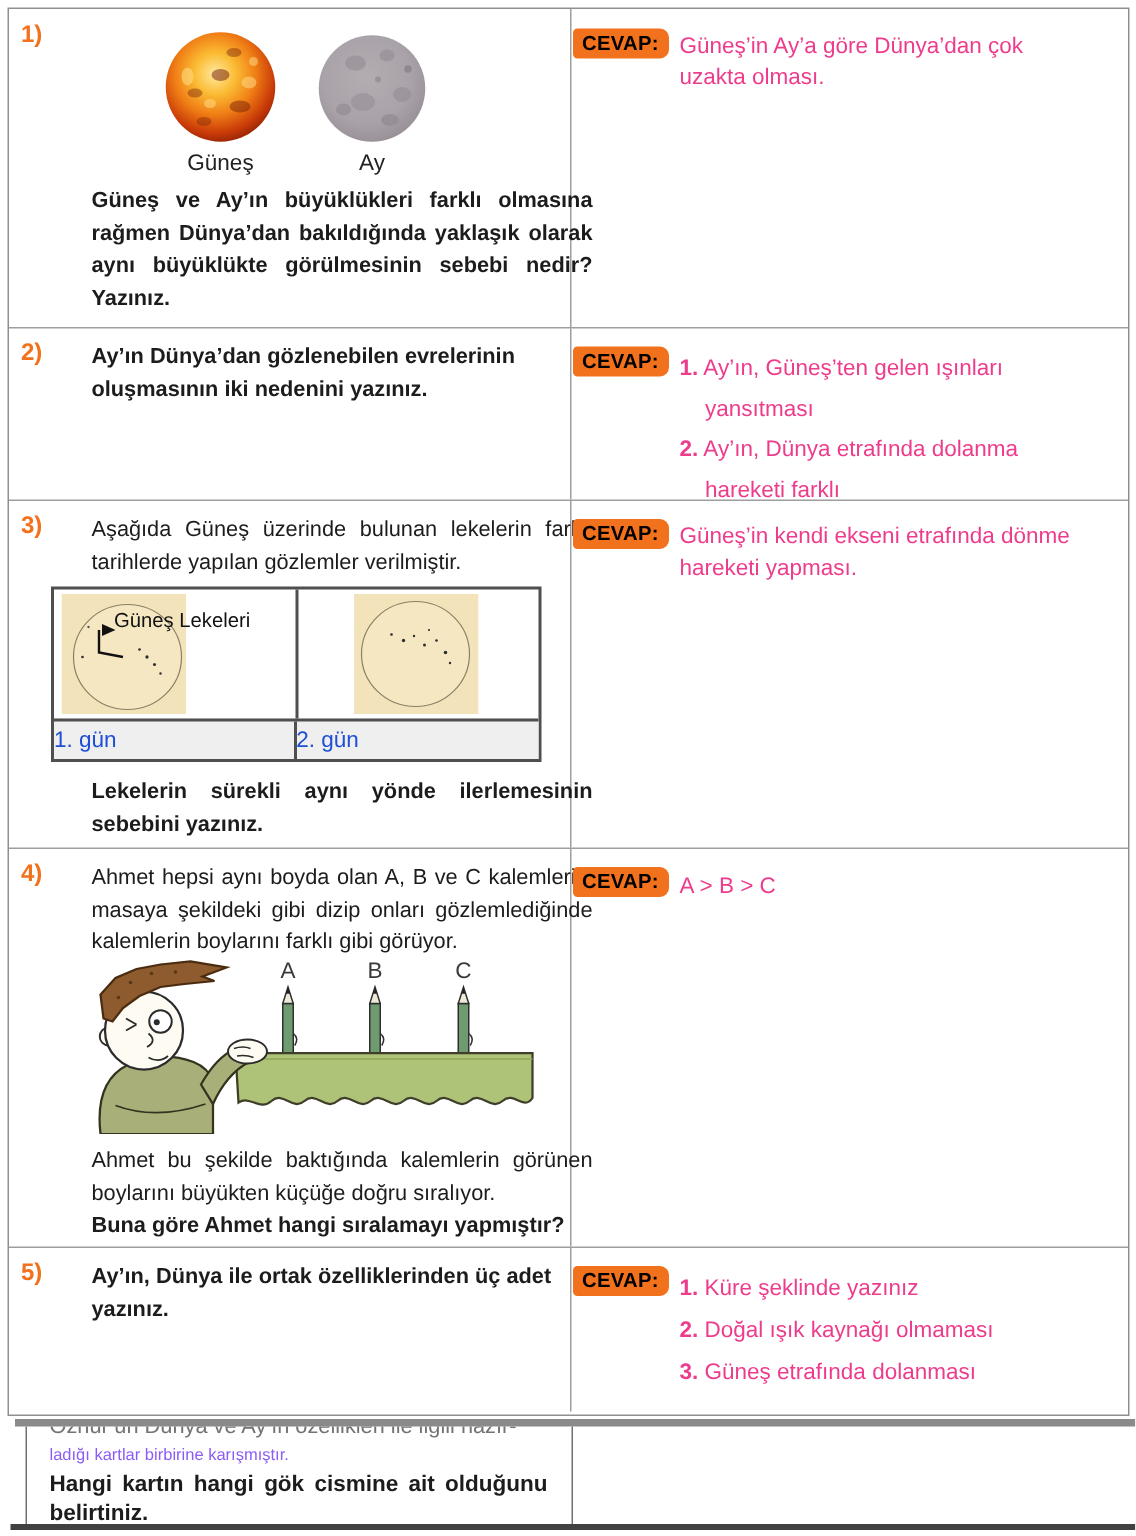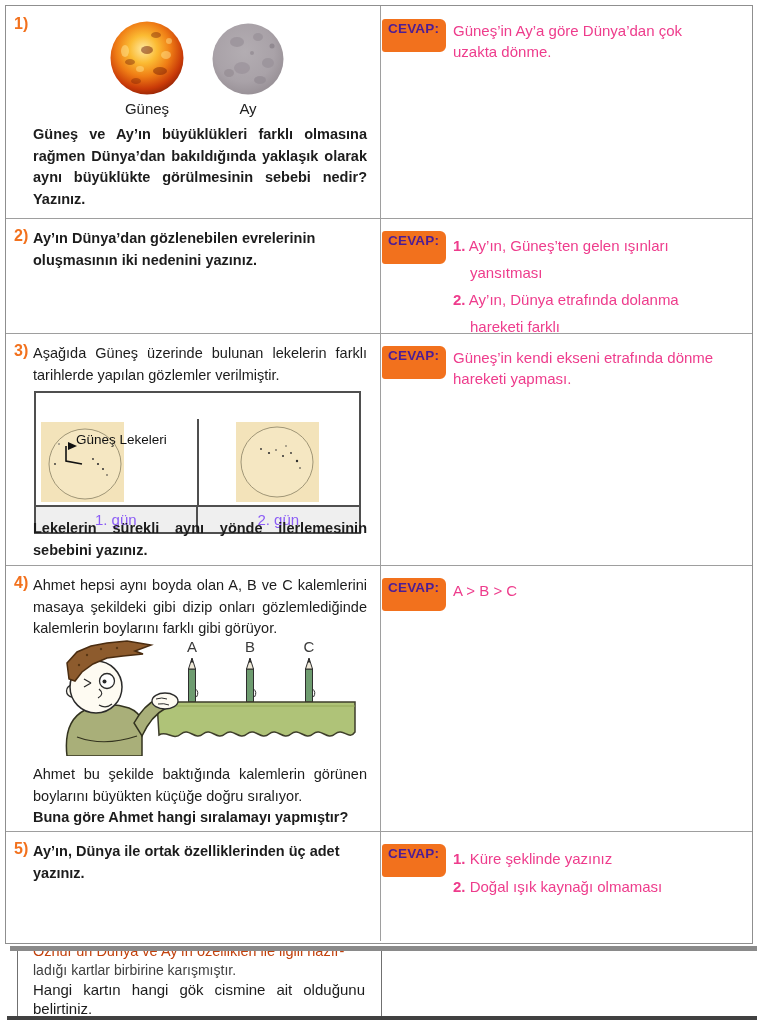--- a/index.html
+++ b/index.html
@@ -12,53 +12,53 @@
   .row.last{border-bottom:none;}
   #row1{top:0;height:212px}
   #row2{top:213px;height:114px}
   #row3{top:328px;height:231px}
   #row4{top:560px;height:265px}
   #row5{top:826px;height:109px}
   .qcell{position:absolute;left:0;top:0;bottom:0;width:374px;border-right:1px solid #9e9e9e;}
   .acell{position:absolute;left:375px;top:0;bottom:0;right:0;}
 
   .qnum{position:absolute;left:8px;top:9px;color:#F2711D;font-weight:bold;font-size:16px;}
-  .qtext{position:absolute;font-size:14.5px;line-height:21.5px;color:#1c1c1c;text-align:justify;}
+  .qtext{position:absolute;font-size:14.5px;line-height:21.5px;color:#1c1c1c;text-align:justify;margin-left:28px;}
   .bold{font-weight:bold;}
 
-  .cevap{position:absolute;left:1px;top:13px;background:#F2711D;color:#4c1d95;font-weight:bold;
-         font-size:13.5px;padding:2px 7px 16px 6px;border-radius:3px 6px 6px 3px;letter-spacing:.2px;}
+  .cevap{position:absolute;left:1px;top:13px;background:#F2711D;color:#000000;font-weight:bold;
+         font-size:13.5px;padding:2px 7px 3px 6px;border-radius:3px 6px 6px 3px;letter-spacing:.2px;}
   .ans{position:absolute;color:#EE3C8C;font-size:15px;line-height:21px;}
   .ans-list .item{padding-left:17px;text-indent:-17px;}
   .ans-list .item b{font-weight:bold;}
 
   
   .fig{position:absolute;}
   .fig-cap{position:absolute;font-size:15px;color:#222;text-align:center;}
 
   
   .obs{position:absolute;left:28px;top:57px;width:323px;border:2px solid #4f4f4f;background:#fff;}
-  .obs-imgs{display:flex;height:86px;margin-top:26px;}
+  .obs-imgs{display:flex;height:86px;}
   .obs-imgcell{position:relative;width:50%;}
   .obs-imgcell.first{border-right:2px solid #4f4f4f;}
   .obs-img{position:absolute;top:3px;}
   .lekeler-label{position:absolute;left:40px;top:13px;font-size:13.5px;color:#111;white-space:nowrap;}
   .obs-caps{display:flex;border-top:2px solid #4f4f4f;background:#efefef;height:25px;}
-  .obs-cap{width:50%;text-align:center;font-size:15px;color:#8b5cf6;line-height:25px;}
+  .obs-cap{width:50%;text-align:left;font-size:15px;color:#1d4ed8;line-height:25px;}
   .obs-cap.first{border-right:2px solid #4f4f4f;box-sizing:border-box;}
 
   
   .gray-band{position:absolute;left:10px;top:946px;width:747px;height:5px;background:#8a8a8a;}
   .next{position:absolute;left:17px;top:951px;width:740px;height:65px;border-left:1px solid #707070;}
   .next-divider{position:absolute;left:363px;top:0;bottom:0;width:1px;background:#707070;}
-  .clip{position:absolute;left:15px;top:0;width:342px;height:10px;overflow:hidden;color:#c2410c;}
+  .clip{position:absolute;left:15px;top:0;width:342px;height:10px;overflow:hidden;color:#737373;}
   .clip>div{margin-top:-9px;font-size:14.5px;line-height:19px;}
-  .next-line{position:absolute;left:15px;top:10px;width:342px;font-size:14px;line-height:19px;color:#404040;}
+  .next-line{position:absolute;left:15px;top:10px;width:342px;font-size:11px;line-height:19px;color:#8b5cf6;}
   .next-bold{position:absolute;left:15px;top:29px;width:332px;font-size:15px;line-height:19px;
-             font-weight:normal;color:#1c1c1c;text-align:justify;}
+             font-weight:bold;color:#1c1c1c;text-align:justify;}
   .bottom-bar{position:absolute;left:7px;top:1016px;width:750px;height:4px;background:#414141;}
 </style>
 </head>
 <body>
 
 <div class="page">
 
   <div class="qa-table">
 
     <div class="row" id="row1">
@@ -106,21 +106,21 @@
           <circle cx="40" cy="30" r="2" fill="#8A828A" opacity=".6"></circle>
         </svg>
 
         <div class="fig-cap" style="left:104px;top:94px;width:74px">Güneş</div>
         <div class="fig-cap" style="left:206px;top:94px;width:72px">Ay</div>
 
         <div class="qtext bold" style="left:27px;top:118px;width:334px">Güneş ve Ay’ın büyüklükleri farklı olmasına rağmen Dünya’dan bakıldığında yaklaşık olarak aynı büyüklükte görülmesinin sebebi nedir? Yazınız.</div>
       </div>
       <div class="acell">
         <div class="cevap">CEVAP:</div>
-        <div class="ans" style="left:72px;top:14px;width:252px">Güneş’in Ay’a göre Dünya’dan çok uzakta dönme.</div>
+        <div class="ans" style="left:72px;top:14px;width:252px">Güneş’in Ay’a göre Dünya’dan çok uzakta olması.</div>
       </div>
     </div>
 
     <div class="row" id="row2">
       <div class="qcell">
         <div class="qnum" style="top:8px">2)</div>
         <div class="qtext bold" style="left:27px;top:9px;width:318px;text-align:left">Ay’ın Dünya’dan gözlenebilen evrelerinin oluşmasının iki nedenini yazınız.</div>
       </div>
       <div class="acell">
         <div class="cevap" style="top:12px">CEVAP:</div>
@@ -257,20 +257,21 @@
     <div class="row last" id="row5">
       <div class="qcell">
         <div class="qnum" style="top:8px">5)</div>
         <div class="qtext bold" style="left:27px;top:9px;width:338px;text-align:left">Ay’ın, Dünya ile ortak özelliklerinden üç adet yazınız.</div>
       </div>
       <div class="acell">
         <div class="cevap" style="top:12px">CEVAP:</div>
         <div class="ans ans-list" style="left:72px;top:13px;width:290px;line-height:28px">
           <div class="item"><b>1.</b> <span>Küre şeklinde yazınız</span></div>
           <div class="item"><b>2.</b> <span>Doğal ışık kaynağı olmaması</span></div>
+          <div class="item"><b>3.</b> <span>Güneş etrafında dolanması</span></div>
         </div>
       </div>
     </div>
 
   </div>
 
   <div class="gray-band"></div>
 
   <div class="next">
     <div class="next-divider"></div>

